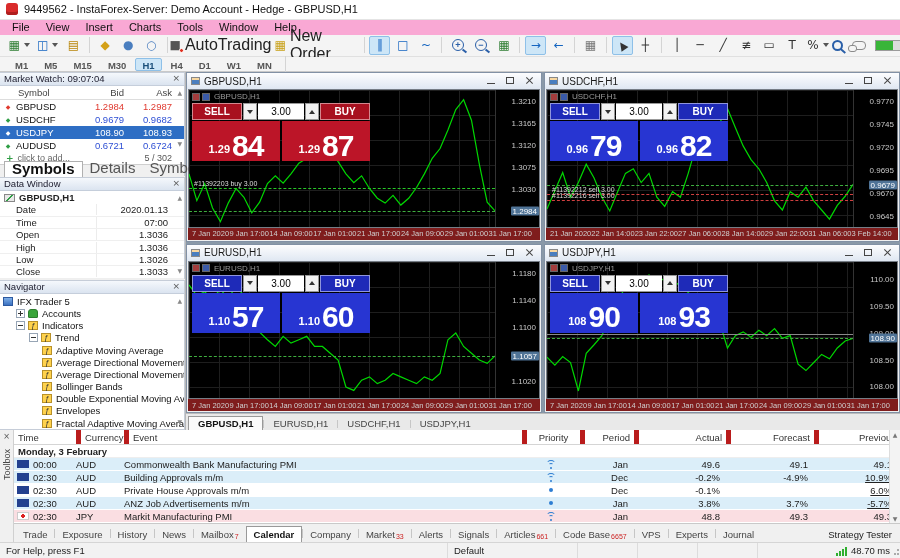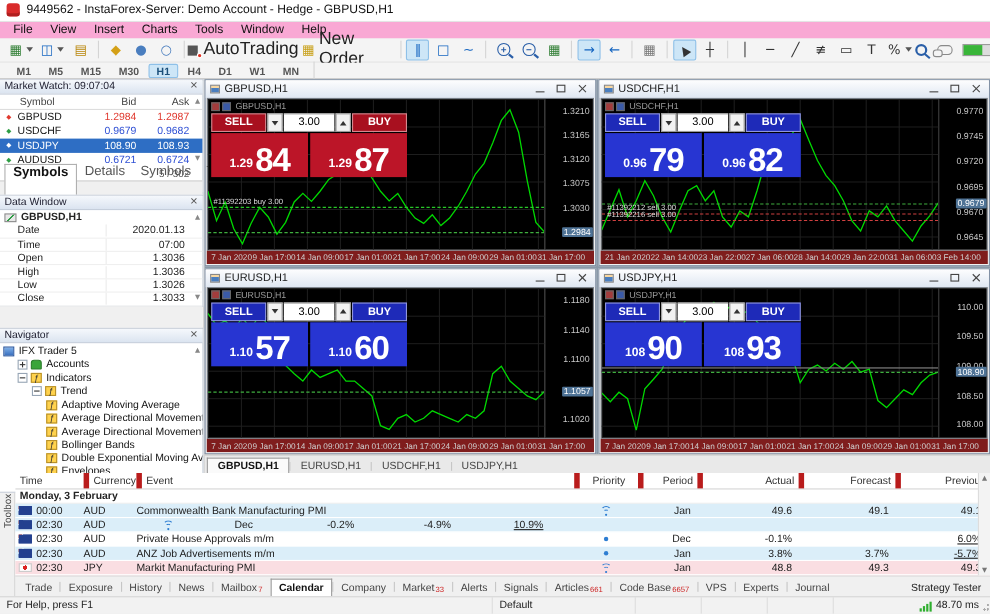--- a/index.html
+++ b/index.html
@@ -56,21 +56,21 @@
   .mwrow .sym { width:56px; color:#111; }
   .mwrow .b { width:52px; text-align:right; } .mwrow .a { flex:1; text-align:right; }
   .mwrow.dir-down .b,.mwrow.dir-down .a { color:#e03a30; }
   .mwrow.dir-up .b,.mwrow.dir-up .a { color:#2e4fd4; }
   .mwrow.sel { background:#2e6ec4; } .mwrow.sel .sym,.mwrow.sel .b,.mwrow.sel .a { color:#fff !important; }
   .mw-add { height:12px; display:flex; align-items:center; font-size:9px; color:#666; padding:0 12px 0 6px; flex:none; }
   .mw-add .pl { color:#2e9e44; font-weight:bold; margin-right:4px; }
   .mw-add .cnt { margin-left:auto; color:#555; }
   .rail-up,.rail-dn { position:absolute; right:2px; font-size:6px; color:#888; }
   .ptabs { height:14px; background:#f0f0f0; border-top:1px solid #cfcfcf; display:flex; align-items:flex-end; padding-left:4px; flex:none; }
-  .ptab { font-size:12px; color:#555; padding:0 7px; height:29px; line-height:13px; }
+  .ptab { font-size:15px; color:#555; padding:0 7px; height:17px; line-height:13px; }
   .ptab.active { background:#fff; border:1px solid #b0b0b0; border-bottom:none; color:#111; font-weight:bold; }
   .ptab-sep { width:1px; height:8px; background:#c6c6c6; margin-bottom:2px; }
 
   
   .dw { height:102px; margin-top:0; }
   .dw-sym { height:13px; display:flex; align-items:center; padding:0 4px; font-weight:bold; font-size:9.5px; flex:none; }
   .dw-sym .dico { width:11px; height:8px; background:linear-gradient(135deg,#e8e8e8 45%,#2e9e44 45% 55%,#e8e8e8 55%); border:1px solid #888; margin-right:4px; }
   .dwrow { height:12.4px; display:flex; align-items:center; font-size:9.5px; border-bottom:1px solid #efefef; }
   .dwrow .k { flex:1; padding-left:16px; color:#222; }
   .dwrow .v { width:88px; text-align:right; padding-right:16px; border-left:1px solid #ececec; color:#222; }
@@ -422,21 +422,21 @@
             </div>
             <div class="dwrow">
               <span class="k">Close</span>
               <span class="v">1.3033</span>
             </div>
           </div>
         <span class="rail-up glyph" style="top:16px">▲</span>
         <span class="rail-dn glyph" style="bottom:4px">▼</span>
       </div>
 
-      <div class="panel nav" style="position:relative; margin-top:19px;">
+      <div class="panel nav" style="position:relative; margin-top:1px;">
         <div class="phead">
           <span>Navigator</span>
           <span class="px glyph">×</span>
         </div>
         <div class="nav-tree" id="navtree">
             <div class="ntrow" style="padding-left: 3px;">
               <span class="nico terminal"></span>
               <span>IFX Trader 5</span>
             </div>
             <div class="ntrow" style="padding-left: 16px;">
@@ -862,20 +862,21 @@
               <span class="col-act">49.6</span>
               <span class="col-fc">49.1</span>
               <span class="col-prev">49.1</span>
             </div>
             <div class="calrow tone-blue">
               <span class="col-time">
                 <span class="flag aud"></span>
                 <span>02:30</span>
               </span>
               <span class="col-cur">AUD</span>
+              <span class="col-event">Building Approvals m/m</span>
               <span class="col-prio">
                 <span class="wifi">
                   <i class="a1"></i>
                   <i class="a2"></i>
                   <i class="a3"></i>
                 </span>
               </span>
               <span class="col-per">Dec</span>
               <span class="col-act">-0.2%</span>
               <span class="col-fc">-4.9%</span>

